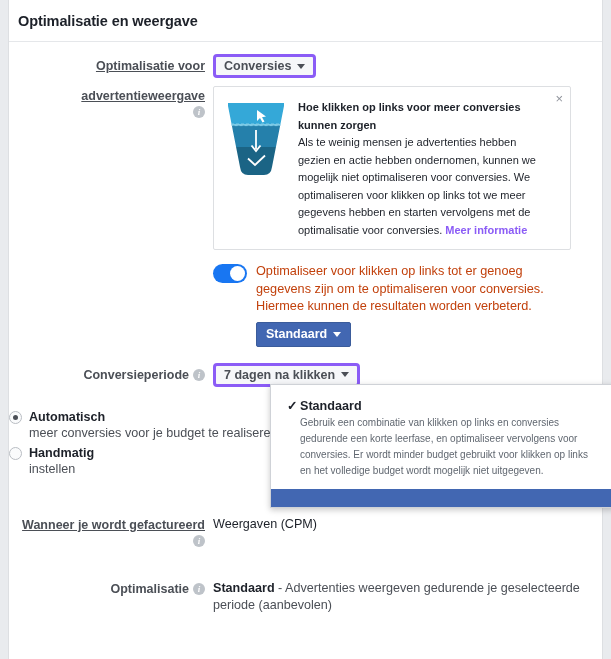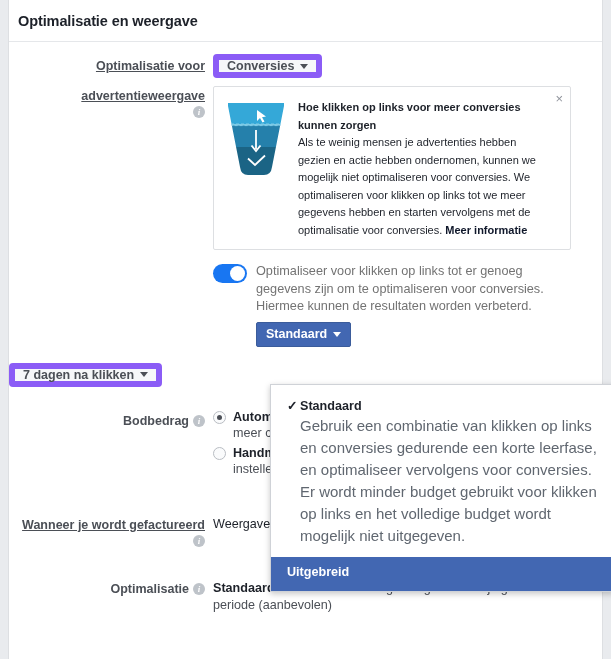--- a/index.html
+++ b/index.html
@@ -88,21 +88,21 @@
     font-family: "Liberation Serif", serif;
   }
 
   
   .gray-select {
     display: inline-flex;
     align-items: center;
     height: 24px;
     padding: 0 8px;
     background: #f6f7f9;
-    border: 6px solid #8b5cf6;
+    border: 3px solid #8b5cf6;
     border-radius: 4px;
     font-size: 12.5px;
     font-weight: bold;
     color: #4b4f56;
     cursor: pointer;
   }
   .caret-down {
     display: inline-block;
     margin-left: 6px;
     width: 0; height: 0;
@@ -139,21 +139,21 @@
     font-size: 11px;
     line-height: 17.5px;
     color: #1d2129;
     padding-right: 14px;
   }
   .card-heading {
     font-weight: bold;
     display: block;
   }
   .card-link {
-    color: #0f172a;
+    color: #8b5cf6;
     font-weight: bold;
     text-decoration: none;
     display: inline-block;
     cursor: pointer;
   }
 
   
   .toggle-row {
     display: flex;
     margin-top: 13px;
@@ -171,21 +171,21 @@
   .toggle .knob {
     position: absolute;
     top: 2px; left: 17px;
     width: 15px; height: 15px;
     border-radius: 50%;
     background: #ffffff;
   }
   .toggle-text {
     font-size: 12.7px;
     line-height: 17.5px;
-    color: #737373;
+    color: #c2410c;
     max-width: 310px;
   }
 
   
   .blue-btn {
     display: inline-flex;
     align-items: center;
     height: 25px;
     padding: 0 9px;
     background: #4267b2;
@@ -266,22 +266,22 @@
     cursor: pointer;
   }
   .dd-opt .opt-title {
     font-size: 12.6px;
     font-weight: bold;
     color: #1d2129;
     display: block;
     margin-bottom: 2px;
   }
   .dd-opt .opt-desc {
-    font-size: 15px;
-    line-height: 22px;
+    font-size: 10px;
+    line-height: 16px;
     color: #606770;
     display: block;
   }
   .dd-opt .check {
     display: inline-block;
     width: 13px;
     color: #1d2129;
     font-weight: bold;
   }
   .dd-opt.selected-hl {
@@ -376,32 +376,32 @@
           
           <div class="blue-btn">
             <span>Standaard</span>
             <span class="caret-down"></span>
           </div>
 
         </div>
       </div>
 
       <div class="row r-conv">
+        <div class="label-col">
+          <span>Conversieperiode</span><span class="info-icon">i</span>
+        </div>
         <div class="field-col">
           <div class="gray-select">
             <span>7 dagen na klikken</span>
             <span class="caret-down"></span>
           </div>
         </div>
       </div>
 
       <div class="row r-bod">
-        <div class="label-col">
-          <span>Bodbedrag</span><span class="info-icon">i</span>
-        </div>
         <div class="field-col">
           <div class="radio-item">
             <span class="radio checked"></span>
             <span class="radio-label">
               <span>Automatisch</span>
               <span class="radio-sub">meer conversies voor je budget te realiseren</span>
             </span>
           </div>
           <div class="radio-item">
             <span class="radio"></span>
@@ -437,17 +437,16 @@
 
     </div>
   </div>
 
   <div class="dd-menu">
     <div class="dd-opt first">
       <span class="opt-title"><span class="check">✓</span><span>Standaard</span></span>
       <span class="opt-desc">Gebruik een combinatie van klikken op links en conversies gedurende een korte leerfase, en optimaliseer vervolgens voor conversies. Er wordt minder budget gebruikt voor klikken op links en het volledige budget wordt mogelijk niet uitgegeven.</span>
     </div>
     <div class="dd-opt selected-hl">
-      <span class="opt-title">Uitgebreid</span>
     </div>
   </div>
 
 </div>
 
 </body></html>

